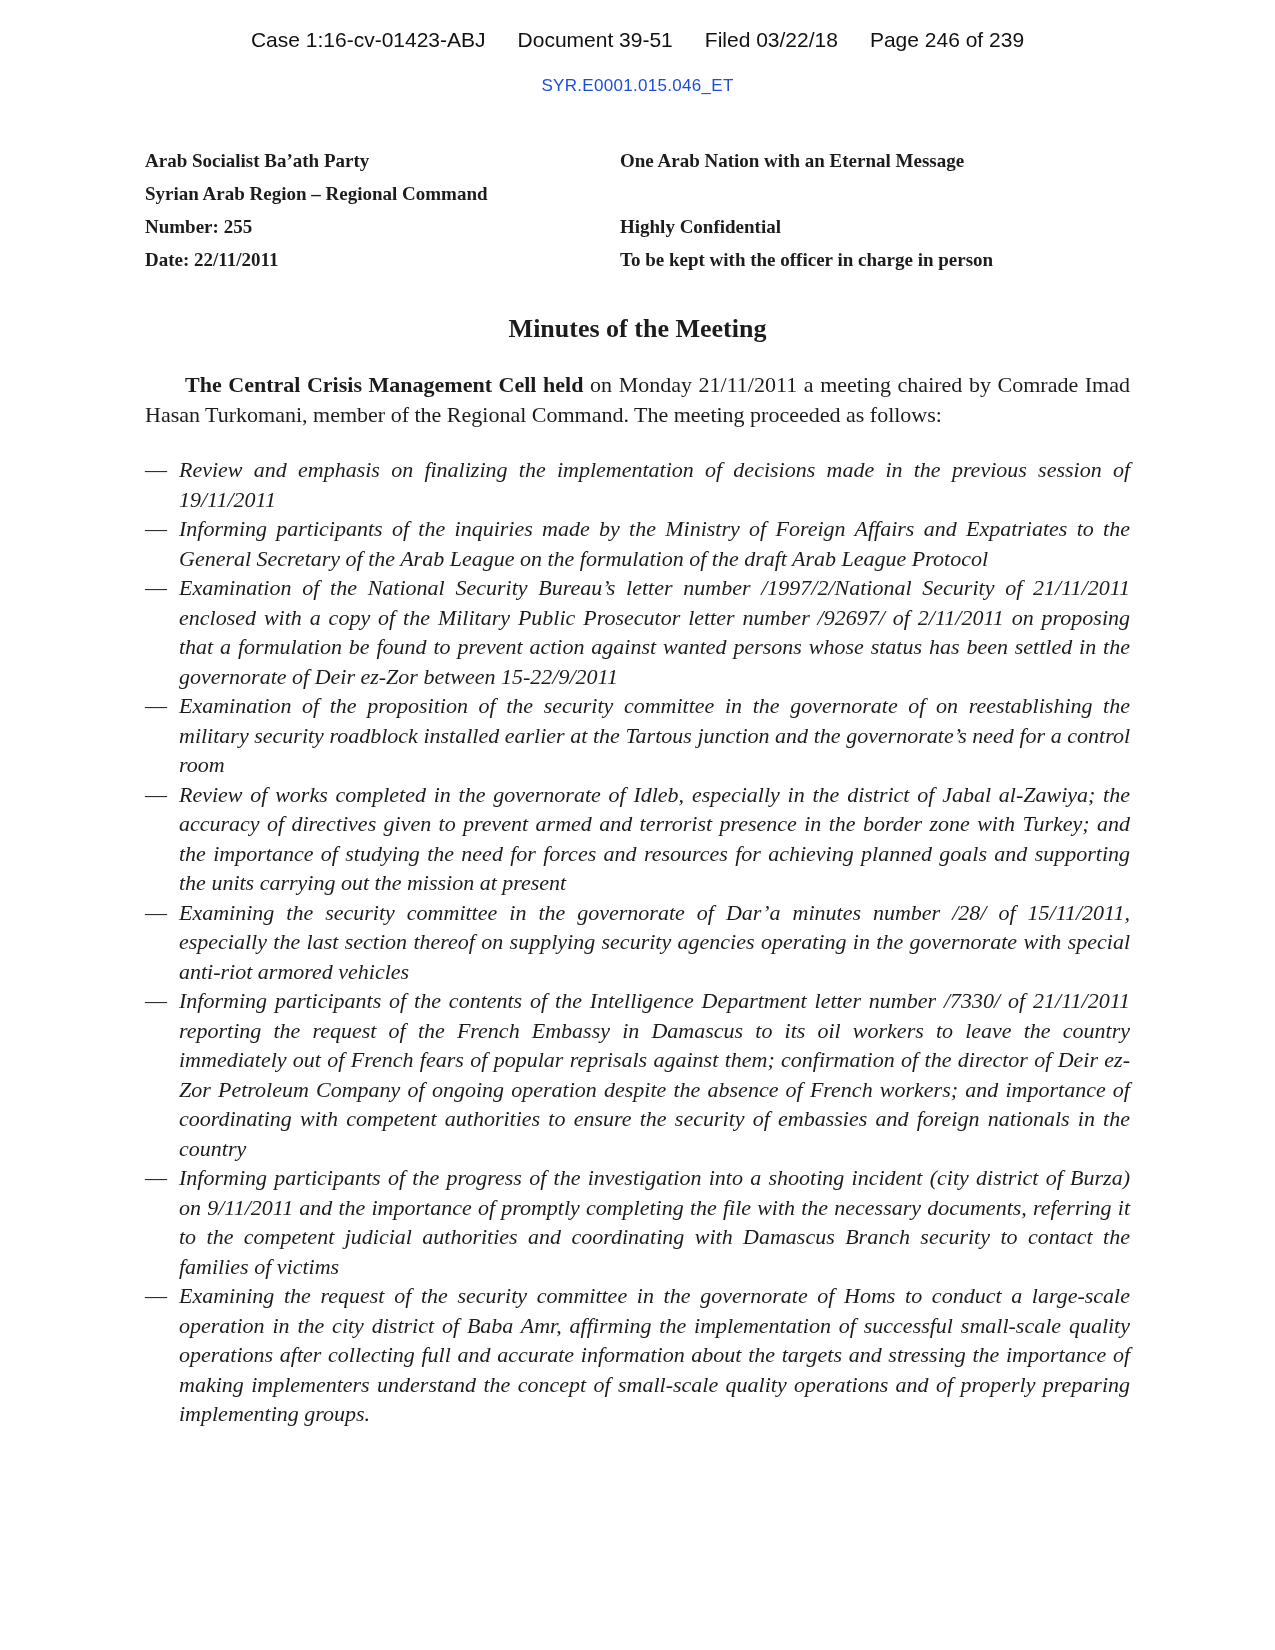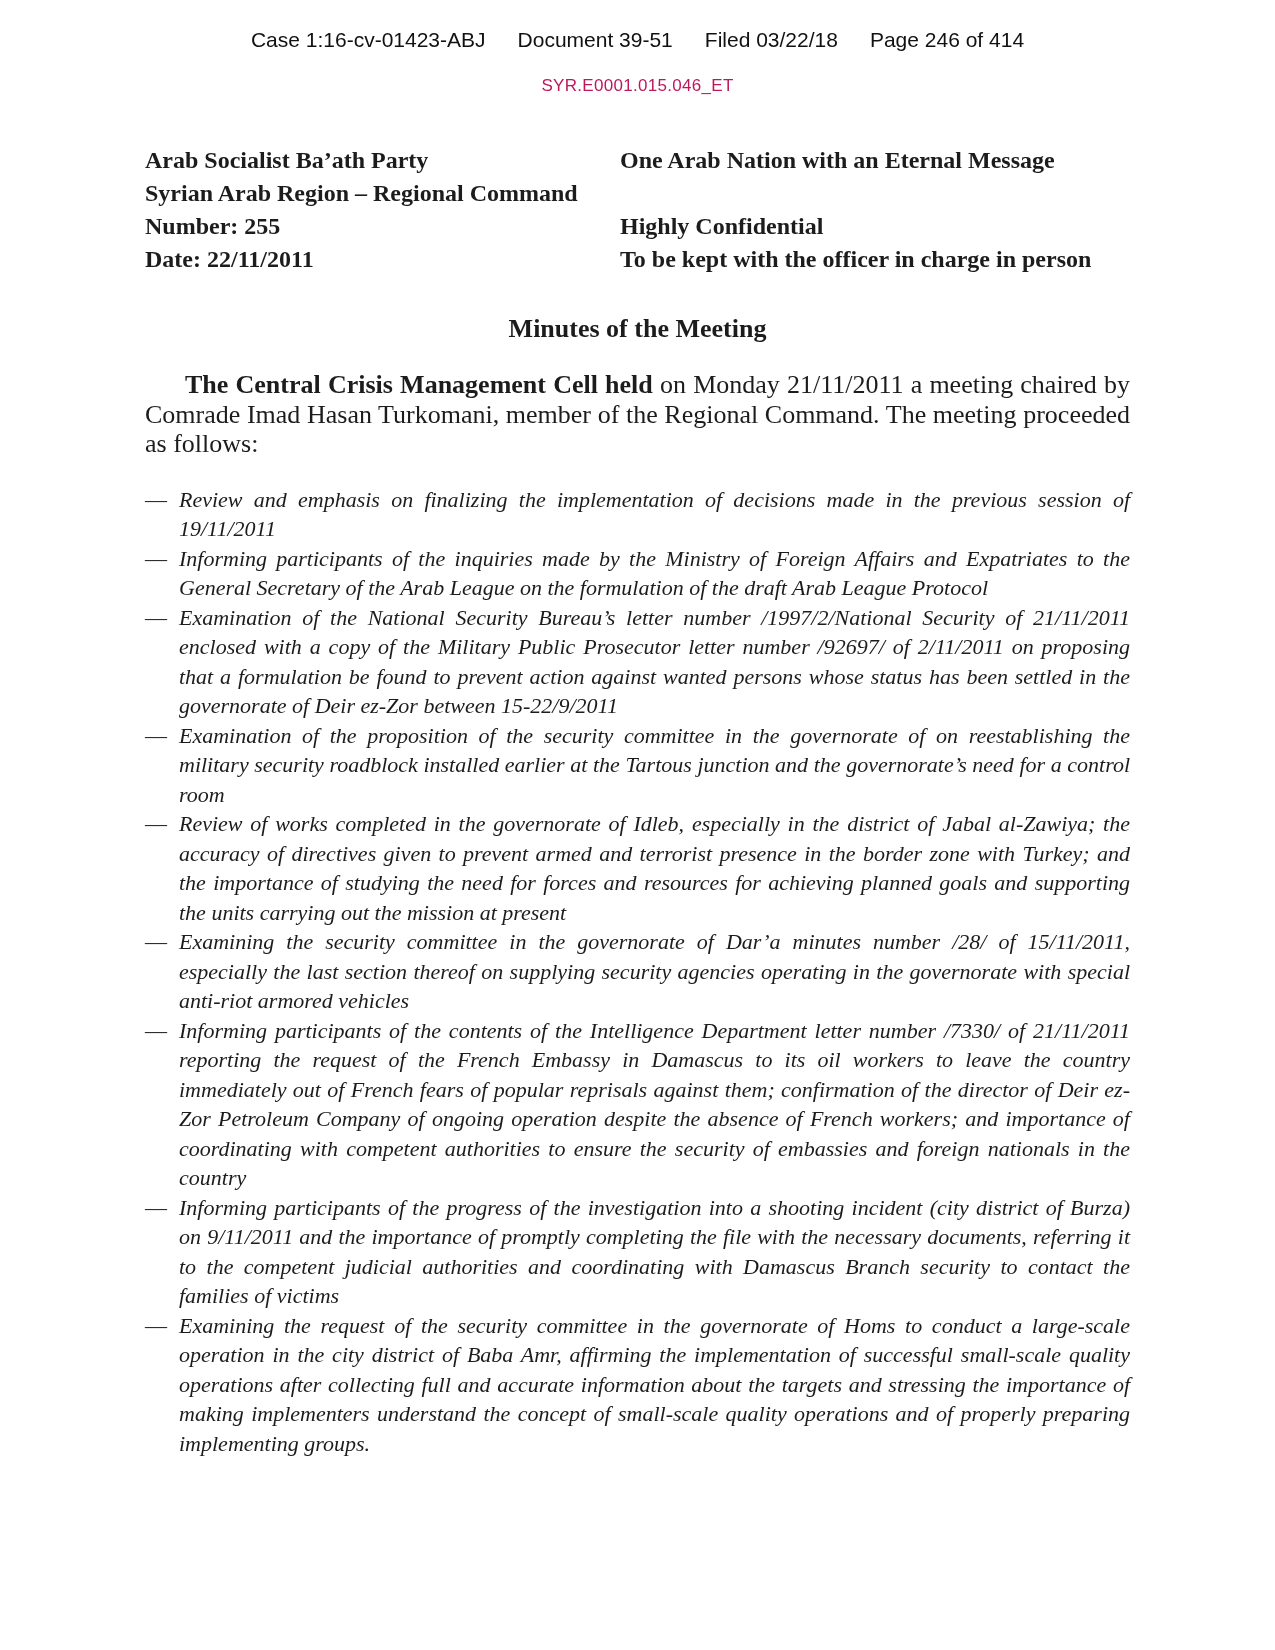--- a/index.html
+++ b/index.html
@@ -26,48 +26,48 @@
     font-size: 21px;
     color: #111;
     white-space: nowrap;
   }
   .doc-id {
     margin-top: 24px;
     text-align: center;
     font-family: "Liberation Sans", sans-serif;
     font-size: 17px;
     letter-spacing: 0.3px;
-    color: #be185d;
+    color: #1d4ed8;
   }
   
   .letterhead {
     margin-top: 48px;
     display: flex;
     justify-content: space-between;
     font-weight: bold;
-    font-size: 24px;
+    font-size: 19px;
     line-height: 33px;
   }
   .lh-left { width: 452px; }
   .lh-right { width: 510px; }
   .lh-line { min-height: 33px; }
   .lh-spacer { height: 33px; }
   .lh-center { text-align: left; }
   .lh-justify { text-align: justify; }
   
   .title {
     margin-top: 38px;
     text-align: center;
     font-weight: bold;
     font-size: 26px;
   }
   
   .intro {
     margin-top: 26px;
-    font-size: 26px;
+    font-size: 22px;
     line-height: 29.5px;
     text-align: justify;
     text-indent: 40px;
   }
   .intro .lead { font-weight: bold; }
   
   .minutes-list {
     margin-top: 26px;
     font-size: 22px;
     line-height: 29.5px;
@@ -88,21 +88,21 @@
 </style>
 </head>
 <body>
 
 <div class="page">
 
   <div class="case-header">
     <span>Case 1:16-cv-01423-ABJ</span>
     <span>Document 39-51</span>
     <span>Filed 03/22/18</span>
-    <span>Page 246 of 414</span>
+    <span>Page 246 of 239</span>
   </div>
 
   <div class="doc-id">SYR.E0001.015.046_ET</div>
 
   <div class="letterhead">
     <div class="lh-left">
       <div class="lh-line">Arab Socialist Ba’ath Party</div>
       <div class="lh-line">Syrian Arab Region – Regional Command</div>
       <div class="lh-line">Number: 255</div>
       <div class="lh-line">Date: 22/11/2011</div>

